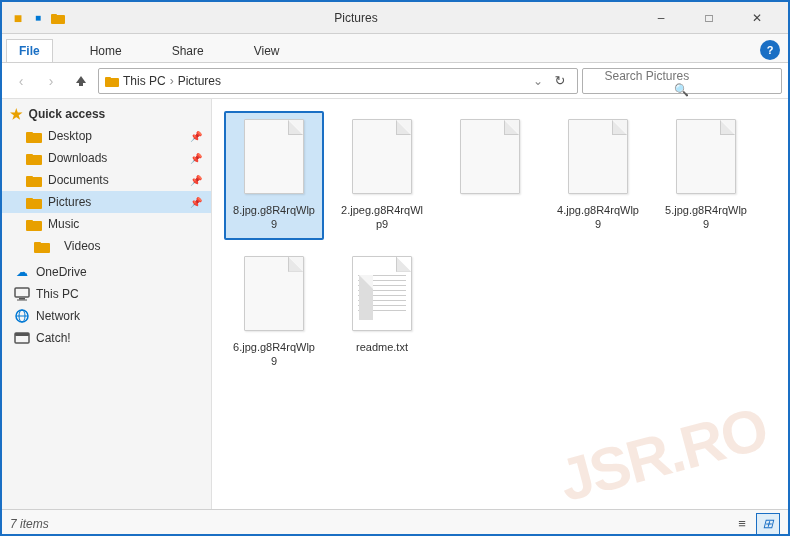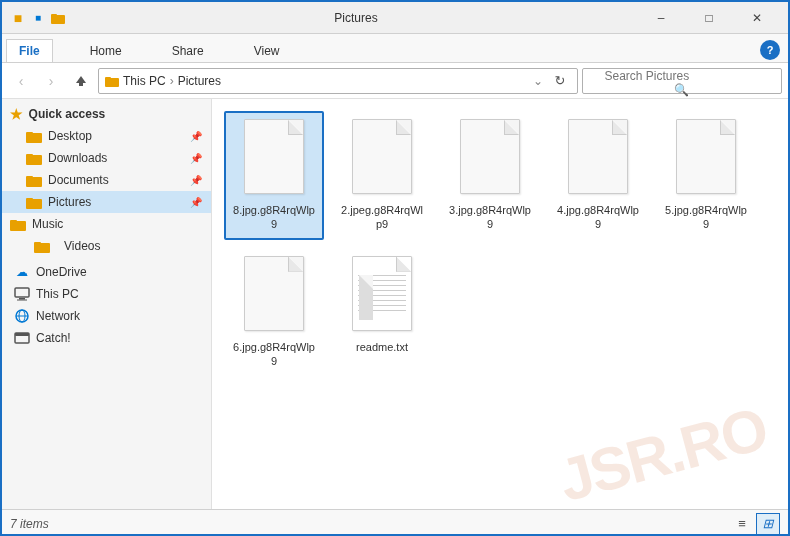--- a/index.html
+++ b/index.html
@@ -477,21 +477,21 @@
       <span class="sidebar-icon folder-yellow">
         <svg width="16" height="13" viewBox="0 0 16 13">
             <rect x="0" y="3" width="16" height="10" rx="1" fill="#e8a000"></rect>
             <rect x="0" y="2" width="7" height="3" rx="1" fill="#e8a000"></rect>
           </svg>
       </span>
       <span>Pictures</span>
       <span class="pin-icon">📌</span>
     </div>
 
-    <div class="sidebar-item" style="padding-left:8px;">
+    <div class="sidebar-item" style="padding-left:24px;">
       <span class="sidebar-icon folder-yellow">
         <svg width="16" height="13" viewBox="0 0 16 13">
             <rect x="0" y="3" width="16" height="10" rx="1" fill="#e8a000"></rect>
             <rect x="0" y="2" width="7" height="3" rx="1" fill="#e8a000"></rect>
           </svg>
       </span>
       <span>Music</span>
     </div>
 
     <div class="sidebar-item" style="padding-left:32px;gap:14px;">
@@ -556,21 +556,20 @@
         <div class="file-icon">
           <div class="doc-icon" style="background:#f8f8f8;"></div>
         </div>
         <div class="file-name">2.jpeg.g8R4rqWlp9</div>
       </div>
 
       <div class="file-item">
         <div class="file-icon">
           <div class="doc-icon" style="background:#f8f8f8;"></div>
         </div>
-        <div class="file-name">3.jpg.g8R4rqWlp9</div>
       </div>
 
       <div class="file-item">
         <div class="file-icon">
           <div class="doc-icon" style="background:#f8f8f8;"></div>
         </div>
         <div class="file-name">4.jpg.g8R4rqWlp9</div>
       </div>
 
       <div class="file-item">

